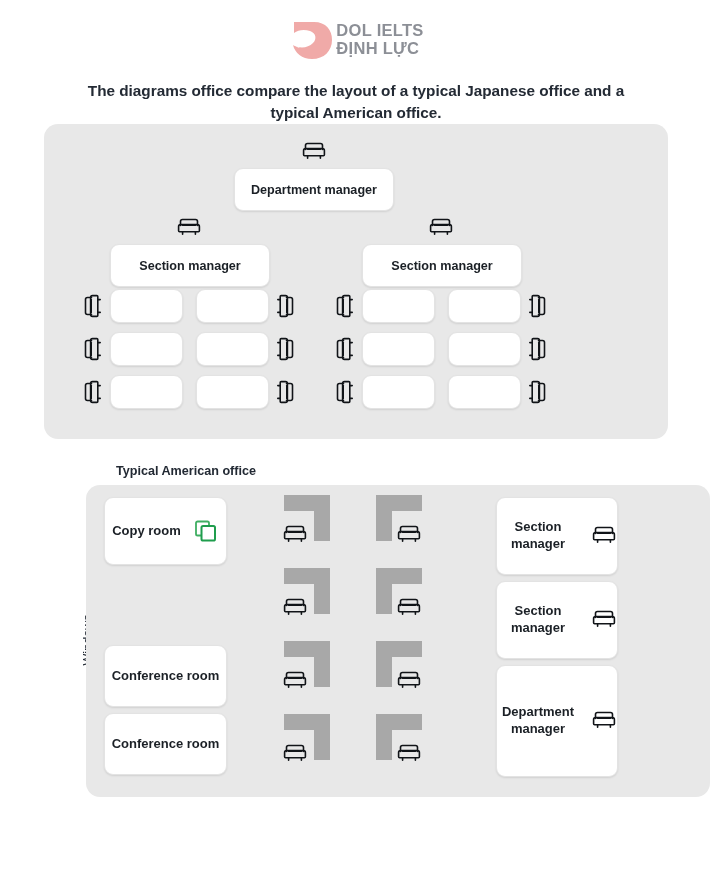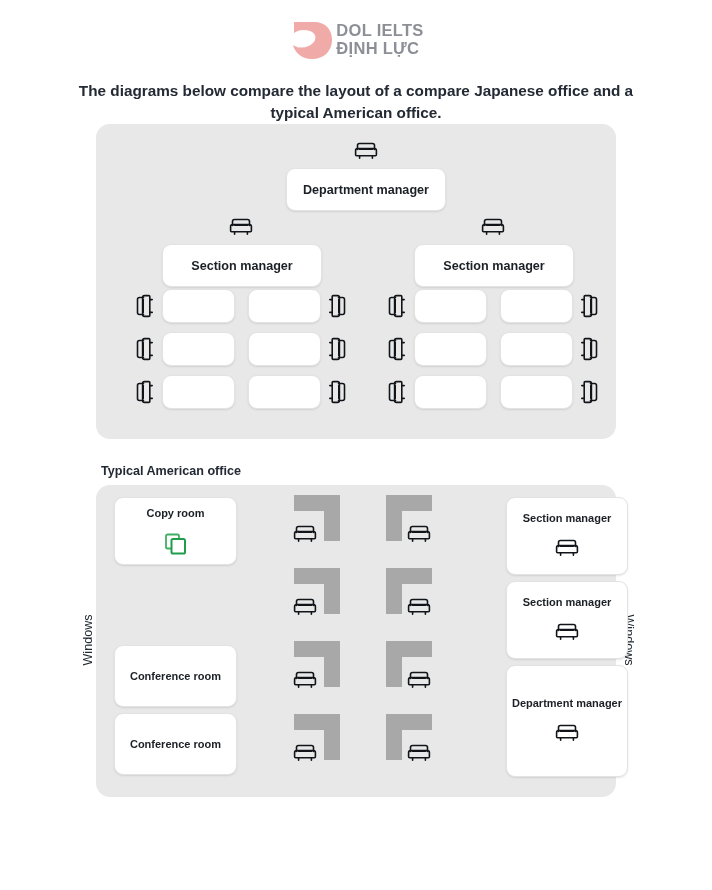--- a/index.html
+++ b/index.html
@@ -74,21 +74,21 @@
     top: 0;
     font-size: 12.6px;
     font-weight: 400;
     color: #232a34;
   }
 
   
   .diagram {
     position: relative;
     margin: 0 auto;
-    width: 520px;
+    width: 624px;
     background: #e8e8e8;
     border-radius: 14px;
   }
   .jp-diagram { height: 315px; }
   .us-diagram { height: 312px; }
 
   
   .card {
     background: #ffffff;
     border: 1px solid #e3e3e3;
@@ -130,26 +130,26 @@
   .chair-rot-r { transform: rotate(90deg); }
 
   
   .us-card {
     position: absolute;
     background: #ffffff;
     border: 1px solid #e3e3e3;
     border-radius: 9px;
     box-shadow: 0 1px 2px rgba(0,0,0,0.10);
     display: flex;
-    flex-direction: column;
+    flex-direction: row;
     align-items: center;
     justify-content: center;
     gap: 12px;
     text-align: center;
-    font-size: 11px;
+    font-size: 13px;
     font-weight: 700;
     color: #1b2026;
     line-height: 1.3;
   }
   .us-left  { left: 18px; width: 123px; }
   .us-right { left: 410px; width: 122px; }
   .cubicle {
     position: absolute;
     width: 46px;
     height: 46px;
@@ -180,21 +180,21 @@
         <path d="M6 4 L26 4 C38 4 44 12 44 22 C44 33 36 41 24 41 C14 41 7 35 5 27 C12 31 20 30 25 25 C29 21 28 15 22 13 C16 11 10 12 6 15 Z" fill="#f0aaa8"></path>
         <path d="M5 27 C10 20 18 16 26 15 C20 19 14 24 11 30 Z" fill="#ffffff" opacity="0.75"></path>
       </svg>
     </span>
     <span class="logo-text">
       <span class="logo-line1">DOL IELTS</span>
       <span class="logo-line2">ĐỊNH LỰC</span>
     </span>
   </div>
 
-  <div class="title">The diagrams below compare the layout of a compare Japanese office and a typical American office.</div>
+  <div class="title">The diagrams office compare the layout of a typical Japanese office and a typical American office.</div>
 
 
   <div class="diagram jp-diagram">
 
     <span class="chair" style="left:257px; top:16px;">
       <svg viewBox="0 0 26 22">
           <g fill="none" stroke="#111418" stroke-width="1.6" stroke-linejoin="round" stroke-linecap="round">
         <path d="M4.5 9.5 V5.5 a2 2 0 0 1 2-2 h13 a2 2 0 0 1 2 2 V9.5"></path>
         <path d="M2.6 10.5 a1.9 1.9 0 0 1 1.9-1.9 h17 a1.9 1.9 0 0 1 1.9 1.9 v4.3 a1 1 0 0 1-1 1 h-18.8 a1 1 0 0 1-1-1 Z"></path>
         <path d="M6.6 15.8 V18.2 M19.4 15.8 V18.2"></path>
@@ -367,21 +367,21 @@
         <path d="M4.5 9.5 V5.5 a2 2 0 0 1 2-2 h13 a2 2 0 0 1 2 2 V9.5"></path>
         <path d="M2.6 10.5 a1.9 1.9 0 0 1 1.9-1.9 h17 a1.9 1.9 0 0 1 1.9 1.9 v4.3 a1 1 0 0 1-1 1 h-18.8 a1 1 0 0 1-1-1 Z"></path>
         <path d="M6.6 15.8 V18.2 M19.4 15.8 V18.2"></path>
             <path d="M6.6 9.2 h12.8"></path>
       </g>
         </svg>
     </span>
 
   </div>
 
-  <div class="sec-label-row" style="margin-top:22px;">
+  <div class="sec-label-row" style="margin-top:22px;margin-left:15px;">
     <span class="sec-label">Typical American office</span>
   </div>
 
   <div class="us-wrap">
 
     <span class="win-left">Windows</span>
     <span class="win-right">Windows</span>
 
     <div class="diagram us-diagram">
 

